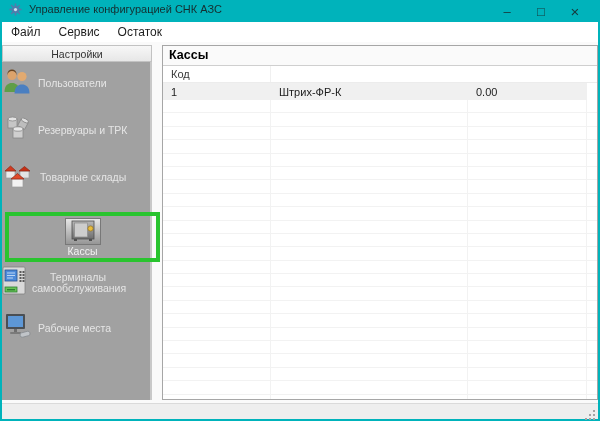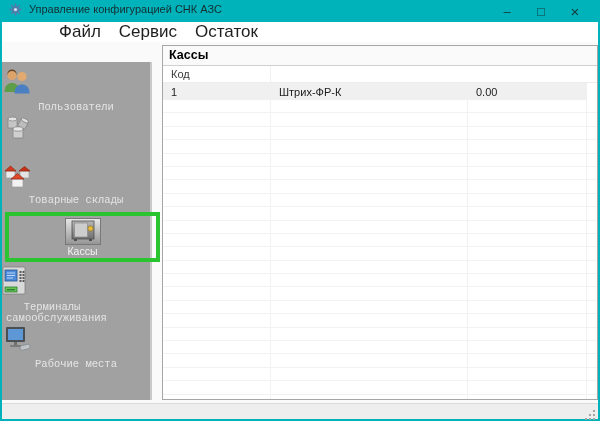--- a/index.html
+++ b/index.html
@@ -19,21 +19,21 @@
   .win-controls { position:absolute; right:6px; top:0; height:22px; display:flex; }
   .win-btn {
     width:34px; height:22px; display:flex; align-items:center; justify-content:center;
     font-size:13px; color:#17393c; cursor:default;
   }
   .win-btn.close { font-size:15px; }
   
   .menubar {
     position:absolute; left:2px; top:22px; right:2px; height:20px;
     background:#ffffff; display:flex; align-items:center;
-    font-size:17px; color:#1e1e1e;padding-left:48px;
+    font-size:12px; color:#1e1e1e;
   }
   .menu-item { padding:0 9px; height:100%; display:flex; align-items:center; }
   
   .content {
     position:absolute; left:2px; top:42px; right:2px; bottom:18px;
     background:#fafafa;
   }
   
   .sidebar { position:absolute; left:0; top:3px; width:150px; bottom:3px; }
   .sidebar-header {
@@ -42,33 +42,32 @@
     font-size:10.5px; color:#333;
     display:flex; align-items:center; justify-content:center;
   }
   .sidebar-body {
     position:absolute; top:17px; left:0; right:0; bottom:0;
     background:var(--sidebar_gray,#a1a1a1);
     border-right:2px solid #c9c9c9;
   }
   .side-item {
     position:absolute; left:0; width:100%;
-    display:flex; flex-direction:column; gap:2px;
+    display:flex; align-items:center; gap:2px;
     cursor:default;
-    font-family:Liberation Mono, monospace;
   }
   .side-label {
     font-size:10.5px; line-height:11px; color:#e5e5e5; text-align:center; padding:0 4px;
   }
   .narrow-label { max-width:100px; }
   .item-users { top:6px; }
   .item-tanks { top:53px; }
   .item-warehouses { top:101px; }
   .item-terminals { top:204px; }
-  .item-workstations { top:264px; }
+  .item-workstations { top:251px; }
   .cash-item {
     position:absolute; left:3px; top:150px; width:155px; height:50px;
     border:4px solid var(--selection_green,#29c42f);
     display:flex; flex-direction:column; align-items:center; justify-content:center; gap:1px;
   }
   .icon-btn {
     width:36px; height:27px;
     background:linear-gradient(#e6e6e6,#969696);
     border:1px solid #787878;
     display:flex; align-items:center; justify-content:center;
@@ -140,20 +139,21 @@
 
   <div class="menubar">
     <span class="menu-item">Файл</span>
     <span class="menu-item">Сервис</span>
     <span class="menu-item">Остаток</span>
   </div>
 
   <div class="content">
 
     <div class="sidebar">
+      <div class="sidebar-header">Настройки</div>
       <div class="sidebar-body">
 
         <div class="side-item item-users">
           <span>
             <svg width="30" height="27" viewBox="0 0 30 27">
               <circle cx="10" cy="7.5" r="4.6" fill="#dca36b"></circle>
               <path d="M5.4 7.5 a4.6 4.6 0 0 1 9.2 0 l0 -1.5 a4.6 4.6 0 0 0 -9.2 0 Z" fill="#6b451f"></path>
               <path d="M2.5 24 c0-6.5 3.5-9 7.5-9 s7.5 2.5 7.5 9 Z" fill="#5f9e48"></path>
               <circle cx="20" cy="8.5" r="4.6" fill="#e2aa70"></circle>
               <path d="M12.5 25.5 c0-6.5 3.5-9 7.5-9 s7.5 2.5 7.5 9 Z" fill="#4a7fc1"></path>
@@ -170,20 +170,21 @@
                 <ellipse cx="10.5" cy="4" rx="4.5" ry="2" fill="#e3e3e3"></ellipse>
                 <g transform="rotate(28 21 9)">
                   <rect x="17" y="5" width="8" height="8" fill="#bdbdbd"></rect>
                   <ellipse cx="21" cy="5" rx="4" ry="1.8" fill="#dedede"></ellipse>
                 </g>
                 <rect x="11" y="14" width="10" height="9" fill="#cfcfcf"></rect>
                 <ellipse cx="16" cy="14" rx="5" ry="2.2" fill="#e8e8e8"></ellipse>
               </g>
             </svg>
           </span>
+          <span class="side-label">Резервуары и ТРК</span>
         </div>
 
         <div class="side-item item-warehouses">
           <span>
             <svg width="32" height="25" viewBox="0 0 32 25">
               <g stroke="#9a9a9a" stroke-width="0.7">
                 <rect x="4" y="8" width="9" height="7" fill="#ececec"></rect>
                 <rect x="18" y="8" width="9" height="7" fill="#e3e3e3"></rect>
               </g>
               <path d="M3 8 L8.5 3 L14 8 Z" fill="#d23b20" stroke="#8e2714" stroke-width="0.7"></path>

